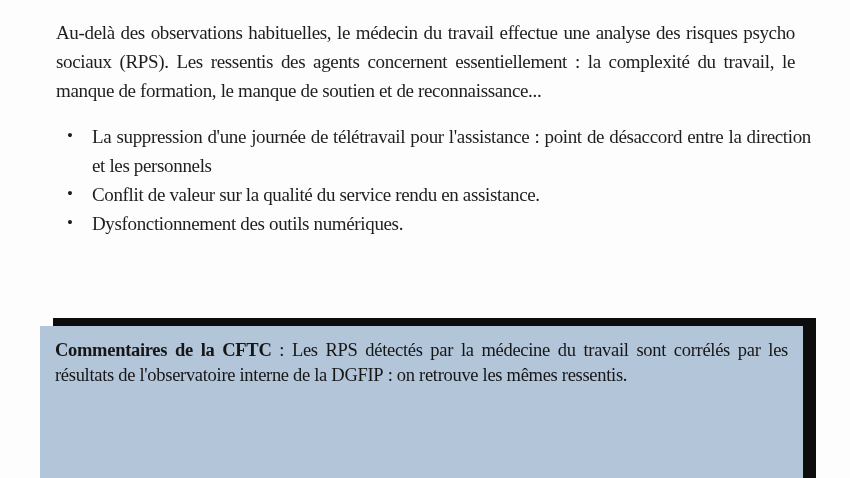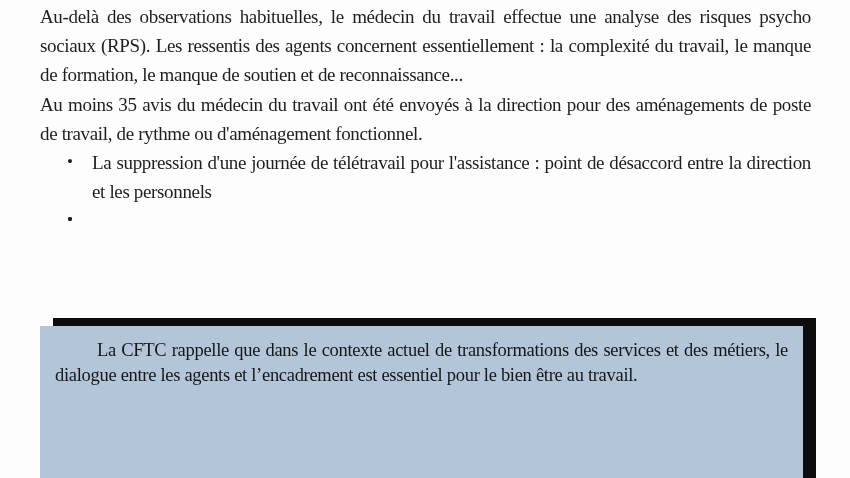--- a/index.html
+++ b/index.html
@@ -19,21 +19,21 @@
     position: absolute;
     left: 40px;
     top: 2px;
     width: 771px;
     font-size: 19px;
     letter-spacing: -0.35px;
     line-height: 29.2px;
     text-align: justify;
     color: #1e1e1e;
   }
-  .main-text p { margin: 0; }
+  .main-text p { margin: 16px; }
   .bullets {
     list-style: none;
     margin: 0;
     padding: 0;
   }
   .bullets li {
     position: relative;
     padding-left: 52px;
   }
   .bullet-marker {
@@ -62,33 +62,36 @@
   .comment-heading { font-weight: bold; }
   .indent-first { text-indent: 42px; }
 </style>
 </head>
 <body>
 
 <div class="page">
 
   <div class="main-text">
     <p>Au-delà des observations habituelles, le médecin du travail effectue une analyse des risques psycho sociaux (RPS). Les ressentis des agents concernent essentiellement&nbsp;: la complexité du travail, le manque de formation, le manque de soutien et de reconnaissance...</p>
-    <p>Au moins 35 avis du médecin du travail ont été envoyés à la direction pour des aménagements de poste de travail, de rythme ou d'aménagement fonctionnel.</p>
 
     <ul class="bullets">
       <li>
         <span class="bullet-marker">•</span>
         <span>La suppression d'une journée de télétravail pour l'assistance&nbsp;: point de désaccord entre la direction et les personnels</span>
       </li>
       <li>
         <span class="bullet-marker">•</span>
+        <span>Conflit de valeur sur la qualité du service rendu en assistance.</span>
       </li>
       <li>
         <span class="bullet-marker">•</span>
+        <span>Dysfonctionnement des outils numériques.</span>
       </li>
     </ul>
   </div>
 
   <div class="comment-box">
-    <p class="indent-first">La CFTC rappelle que dans le contexte actuel de transformations des services et des métiers, le dialogue entre les agents et l’encadrement est essentiel pour le bien être au travail.</p>
+    <p>
+      <span class="comment-heading">Commentaires de la CFTC</span><span>&nbsp;: Les RPS détectés par la médecine du travail sont corrélés par les résultats de l'observatoire interne de la DGFIP&nbsp;: on retrouve les mêmes ressentis.</span>
+    </p>
   </div>
 
 </div>
 
 </body></html>

